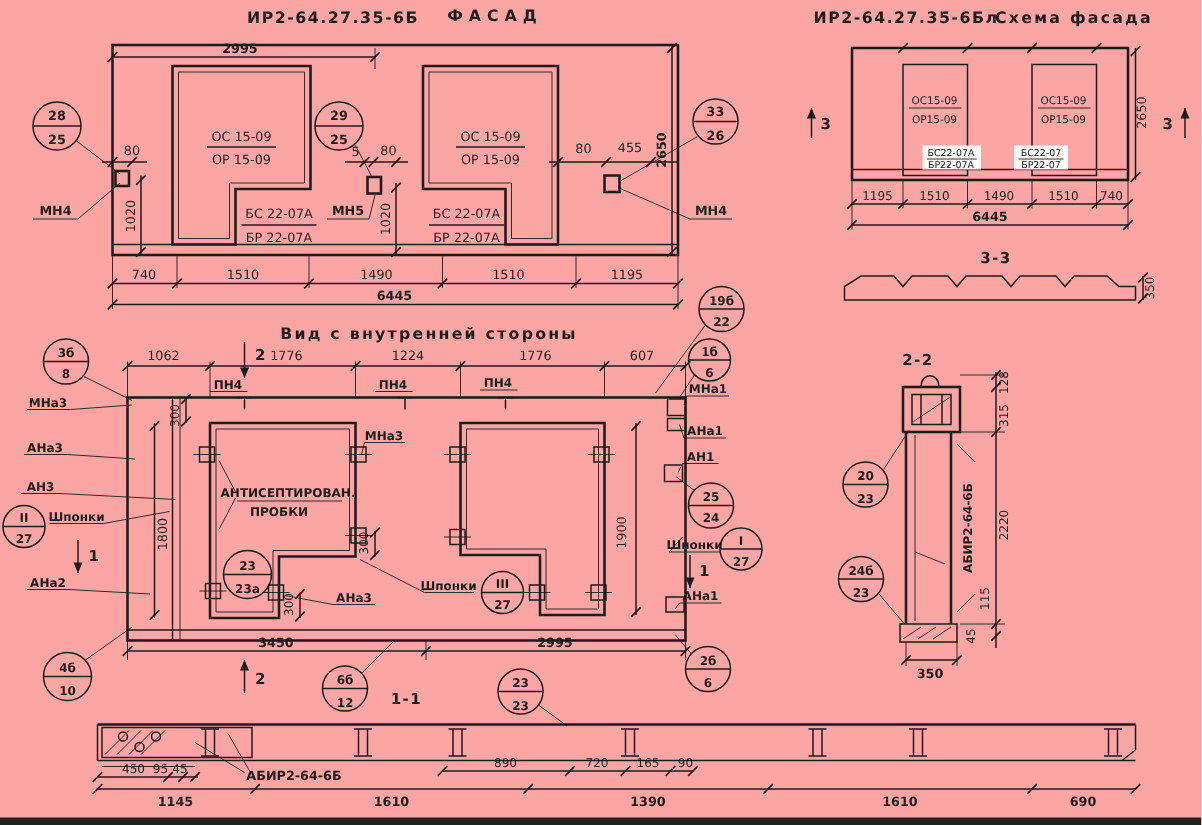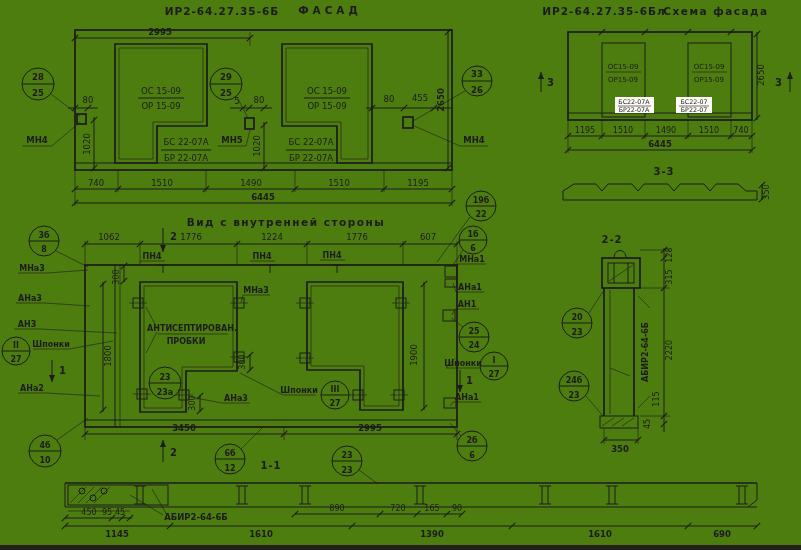--- a/index.html
+++ b/index.html
@@ -1,16 +1,16 @@
 <!DOCTYPE html>
 <html><head>
 <meta charset="utf-8">
 <style>
   html,body{margin:0;padding:0;background:#e8e8e4;}
-  #sheet{position:relative;width:801px;height:550px;background:#4d7c0f;overflow:hidden;}
+  #sheet{position:relative;width:801px;height:550px;background:#fca5a5;overflow:hidden;}
   svg{position:absolute;left:0;top:0;}
   svg text{font-family:"DejaVu Sans",sans-serif;fill:#1c1c1c;text-anchor:middle;font-size:8.5px;}
   .b{font-weight:bold;}
   .t7{font-size:7px;} .t65{font-size:6.3px;} .t8{font-size:8px;}
   .ttl{font-size:10.5px;font-weight:bold;letter-spacing:1px;}
   .sp{letter-spacing:4px;} .sp2{letter-spacing:1.5px;}
   .sec{font-size:10px;font-weight:bold;letter-spacing:1px;}
   .ln{stroke:#1c1c1c;stroke-width:1;fill:none;}
   .th{stroke-width:1.7;} .thin{stroke-width:.6;}
 </style>

